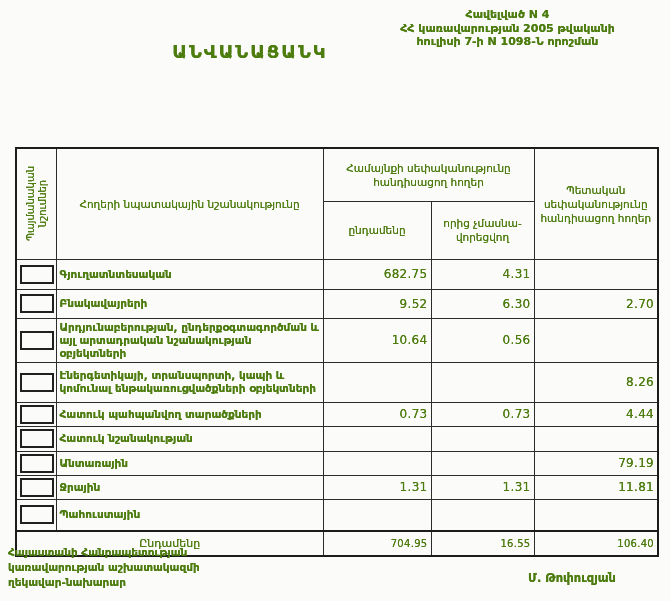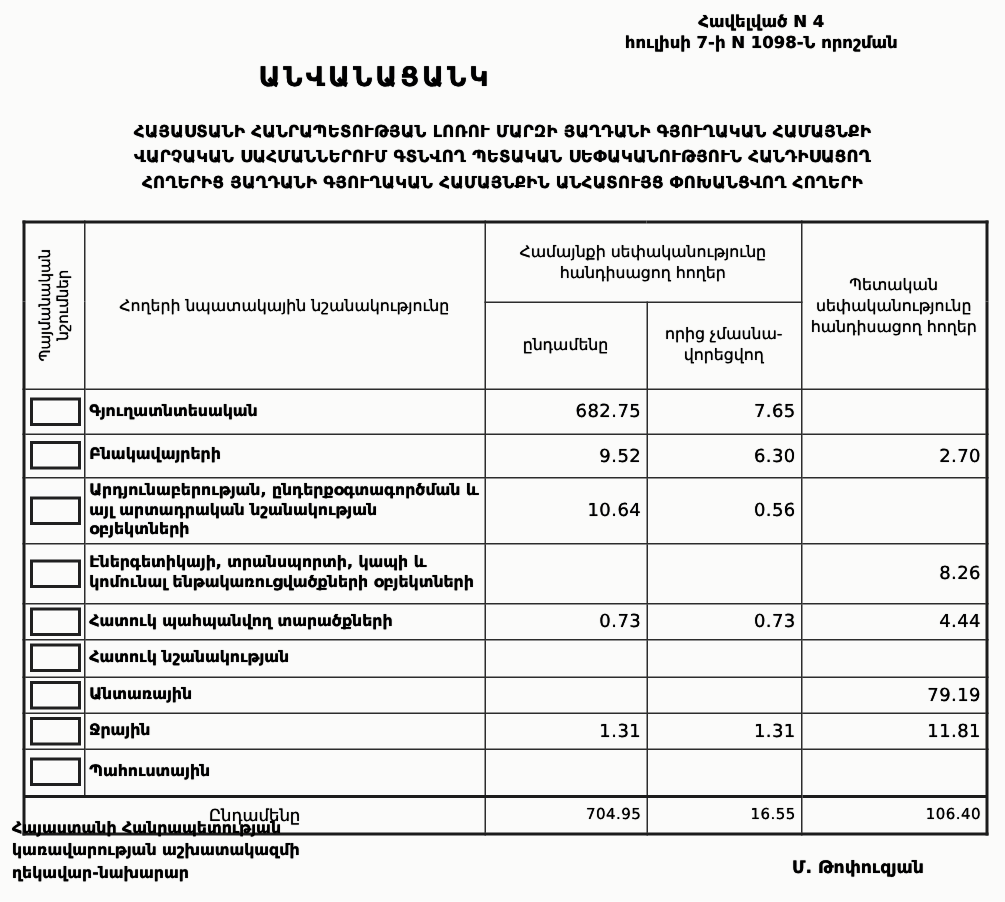--- a/index.html
+++ b/index.html
@@ -1,21 +1,21 @@
 <!DOCTYPE html>
 <html><head>
 <meta charset="utf-8">
 <style>
   html,body{margin:0;padding:0;}
   .page{
     position:relative;
     width:670px;height:601px;
     background:#fbfbfa;
     font-family:"DejaVu Sans", sans-serif;
-    color:#000000;
+    color:#4d7c0f;
     overflow:hidden;
   }
   .scan-text{ text-shadow:0 0 .5px currentColor; }
 
   
   .annex{
     position:absolute; left:355px; top:8px; width:305px;
     text-align:center; font-size:11px; font-weight:bold; line-height:13.5px;
   }
 
@@ -76,28 +76,26 @@
     font-size:11.5px; font-weight:bold;
   }
 </style>
 </head>
 <body>
 
 <div class="page">
 
   <div class="annex scan-text">
     <div>Հավելված N 4</div>
+    <div>ՀՀ կառավարության 2005 թվականի</div>
     <div>հուլիսի 7-ի  N 1098-Ն որոշման</div>
   </div>
 
   <div class="doc-title scan-text">ԱՆՎԱՆԱՑԱՆԿ</div>
 
-  <div class="subtitle scan-text">ՀԱՅԱՍՏԱՆԻ ՀԱՆՐԱՊԵՏՈՒԹՅԱՆ ԼՈՌՈՒ ՄԱՐԶԻ ՅԱՂԴԱՆԻ ԳՅՈՒՂԱԿԱՆ ՀԱՄԱՅՆՔԻ
-ՎԱՐՉԱԿԱՆ ՍԱՀՄԱՆՆԵՐՈՒՄ ԳՏՆՎՈՂ ՊԵՏԱԿԱՆ ՍԵՓԱԿԱՆՈՒԹՅՈՒՆ ՀԱՆԴԻՍԱՑՈՂ
-ՀՈՂԵՐԻՑ ՅԱՂԴԱՆԻ ԳՅՈՒՂԱԿԱՆ ՀԱՄԱՅՆՔԻՆ ԱՆՀԱՏՈՒՅՑ ՓՈԽԱՆՑՎՈՂ ՀՈՂԵՐԻ</div>
 
   <table class="land scan-text">
     <colgroup>
       <col style="width:40px">
         <col style="width:267px">
         <col style="width:108px">
         <col style="width:103px">
         <col style="width:124px">
     </colgroup>
     <tbody>
@@ -120,21 +118,21 @@
       <th class="multiline">որից  չմասնա-
 վորեցվող</th>
     </tr>
 
     <tr style="height:30px">
       <td class="sym">
             <div class="legend-box"></div>
           </td>
       <td class="name">Գյուղատնտեսական</td>
       <td class="num">682.75</td>
-      <td class="num">7.65</td>
+      <td class="num">4.31</td>
       <td class="num"></td>
     </tr>
     <tr style="height:29px">
       <td class="sym">
             <div class="legend-box"></div>
           </td>
       <td class="name">Բնակավայրերի</td>
       <td class="num">9.52</td>
       <td class="num">6.30</td>
       <td class="num">2.70</td>

